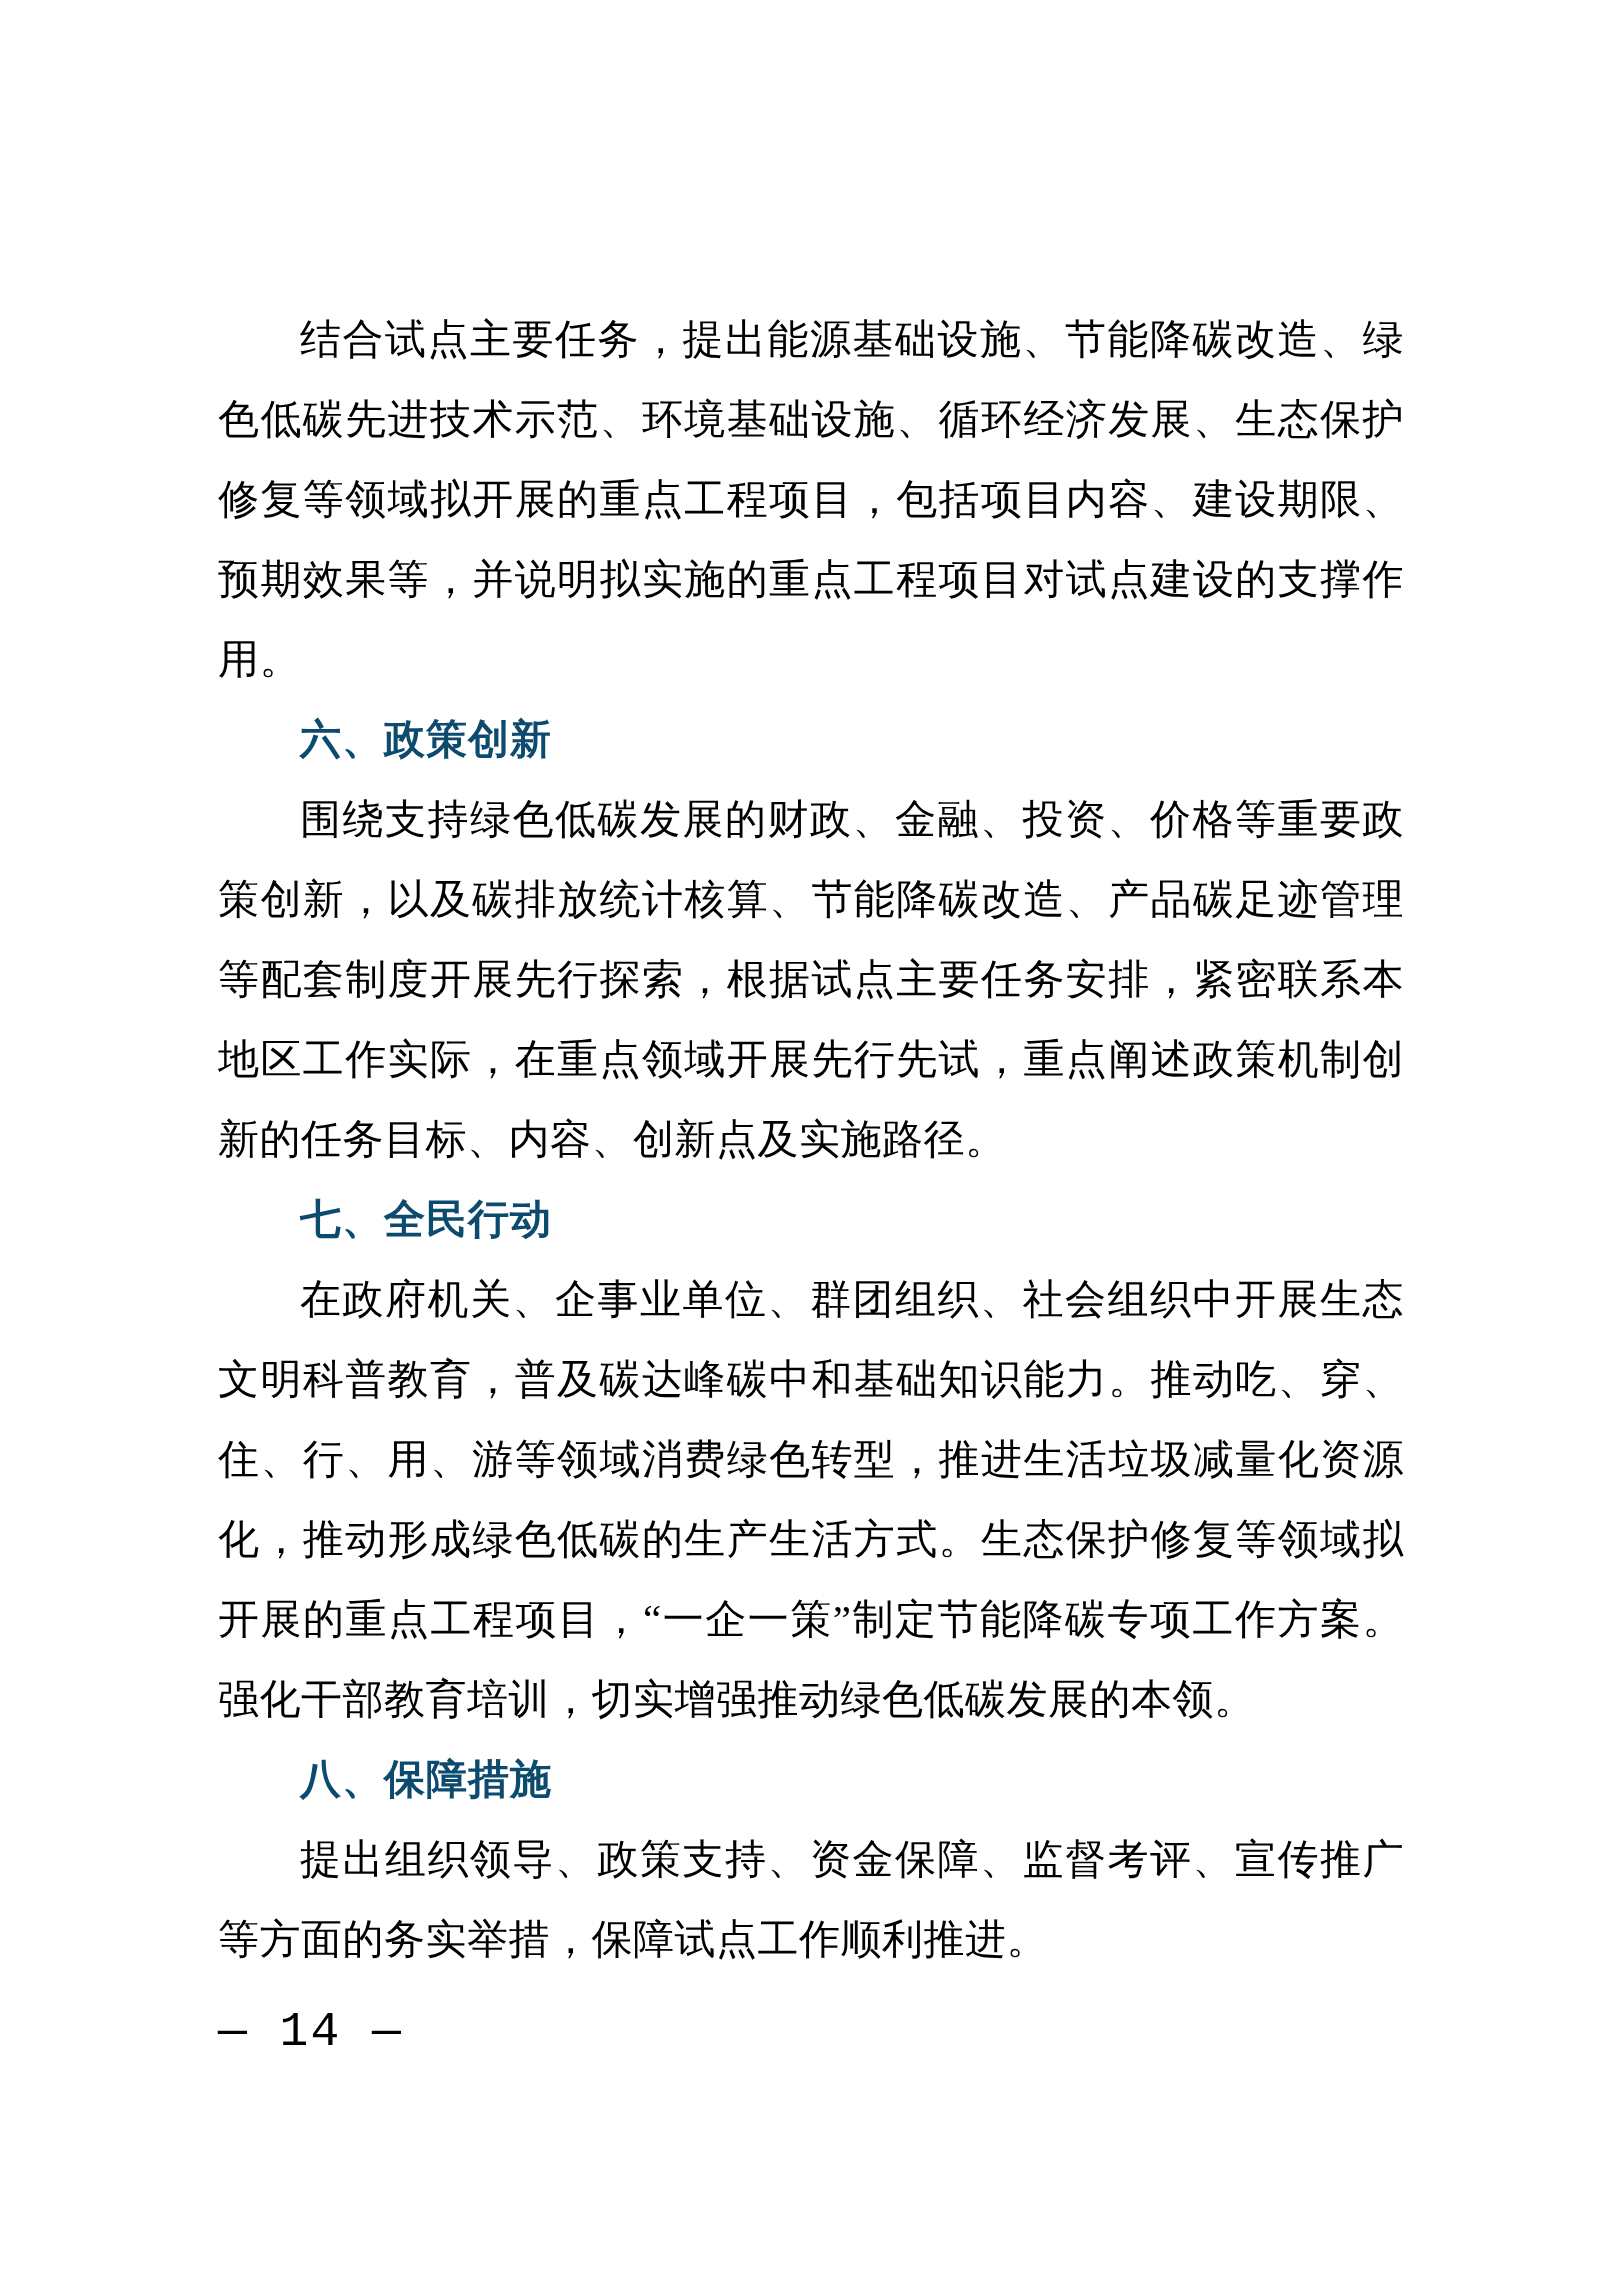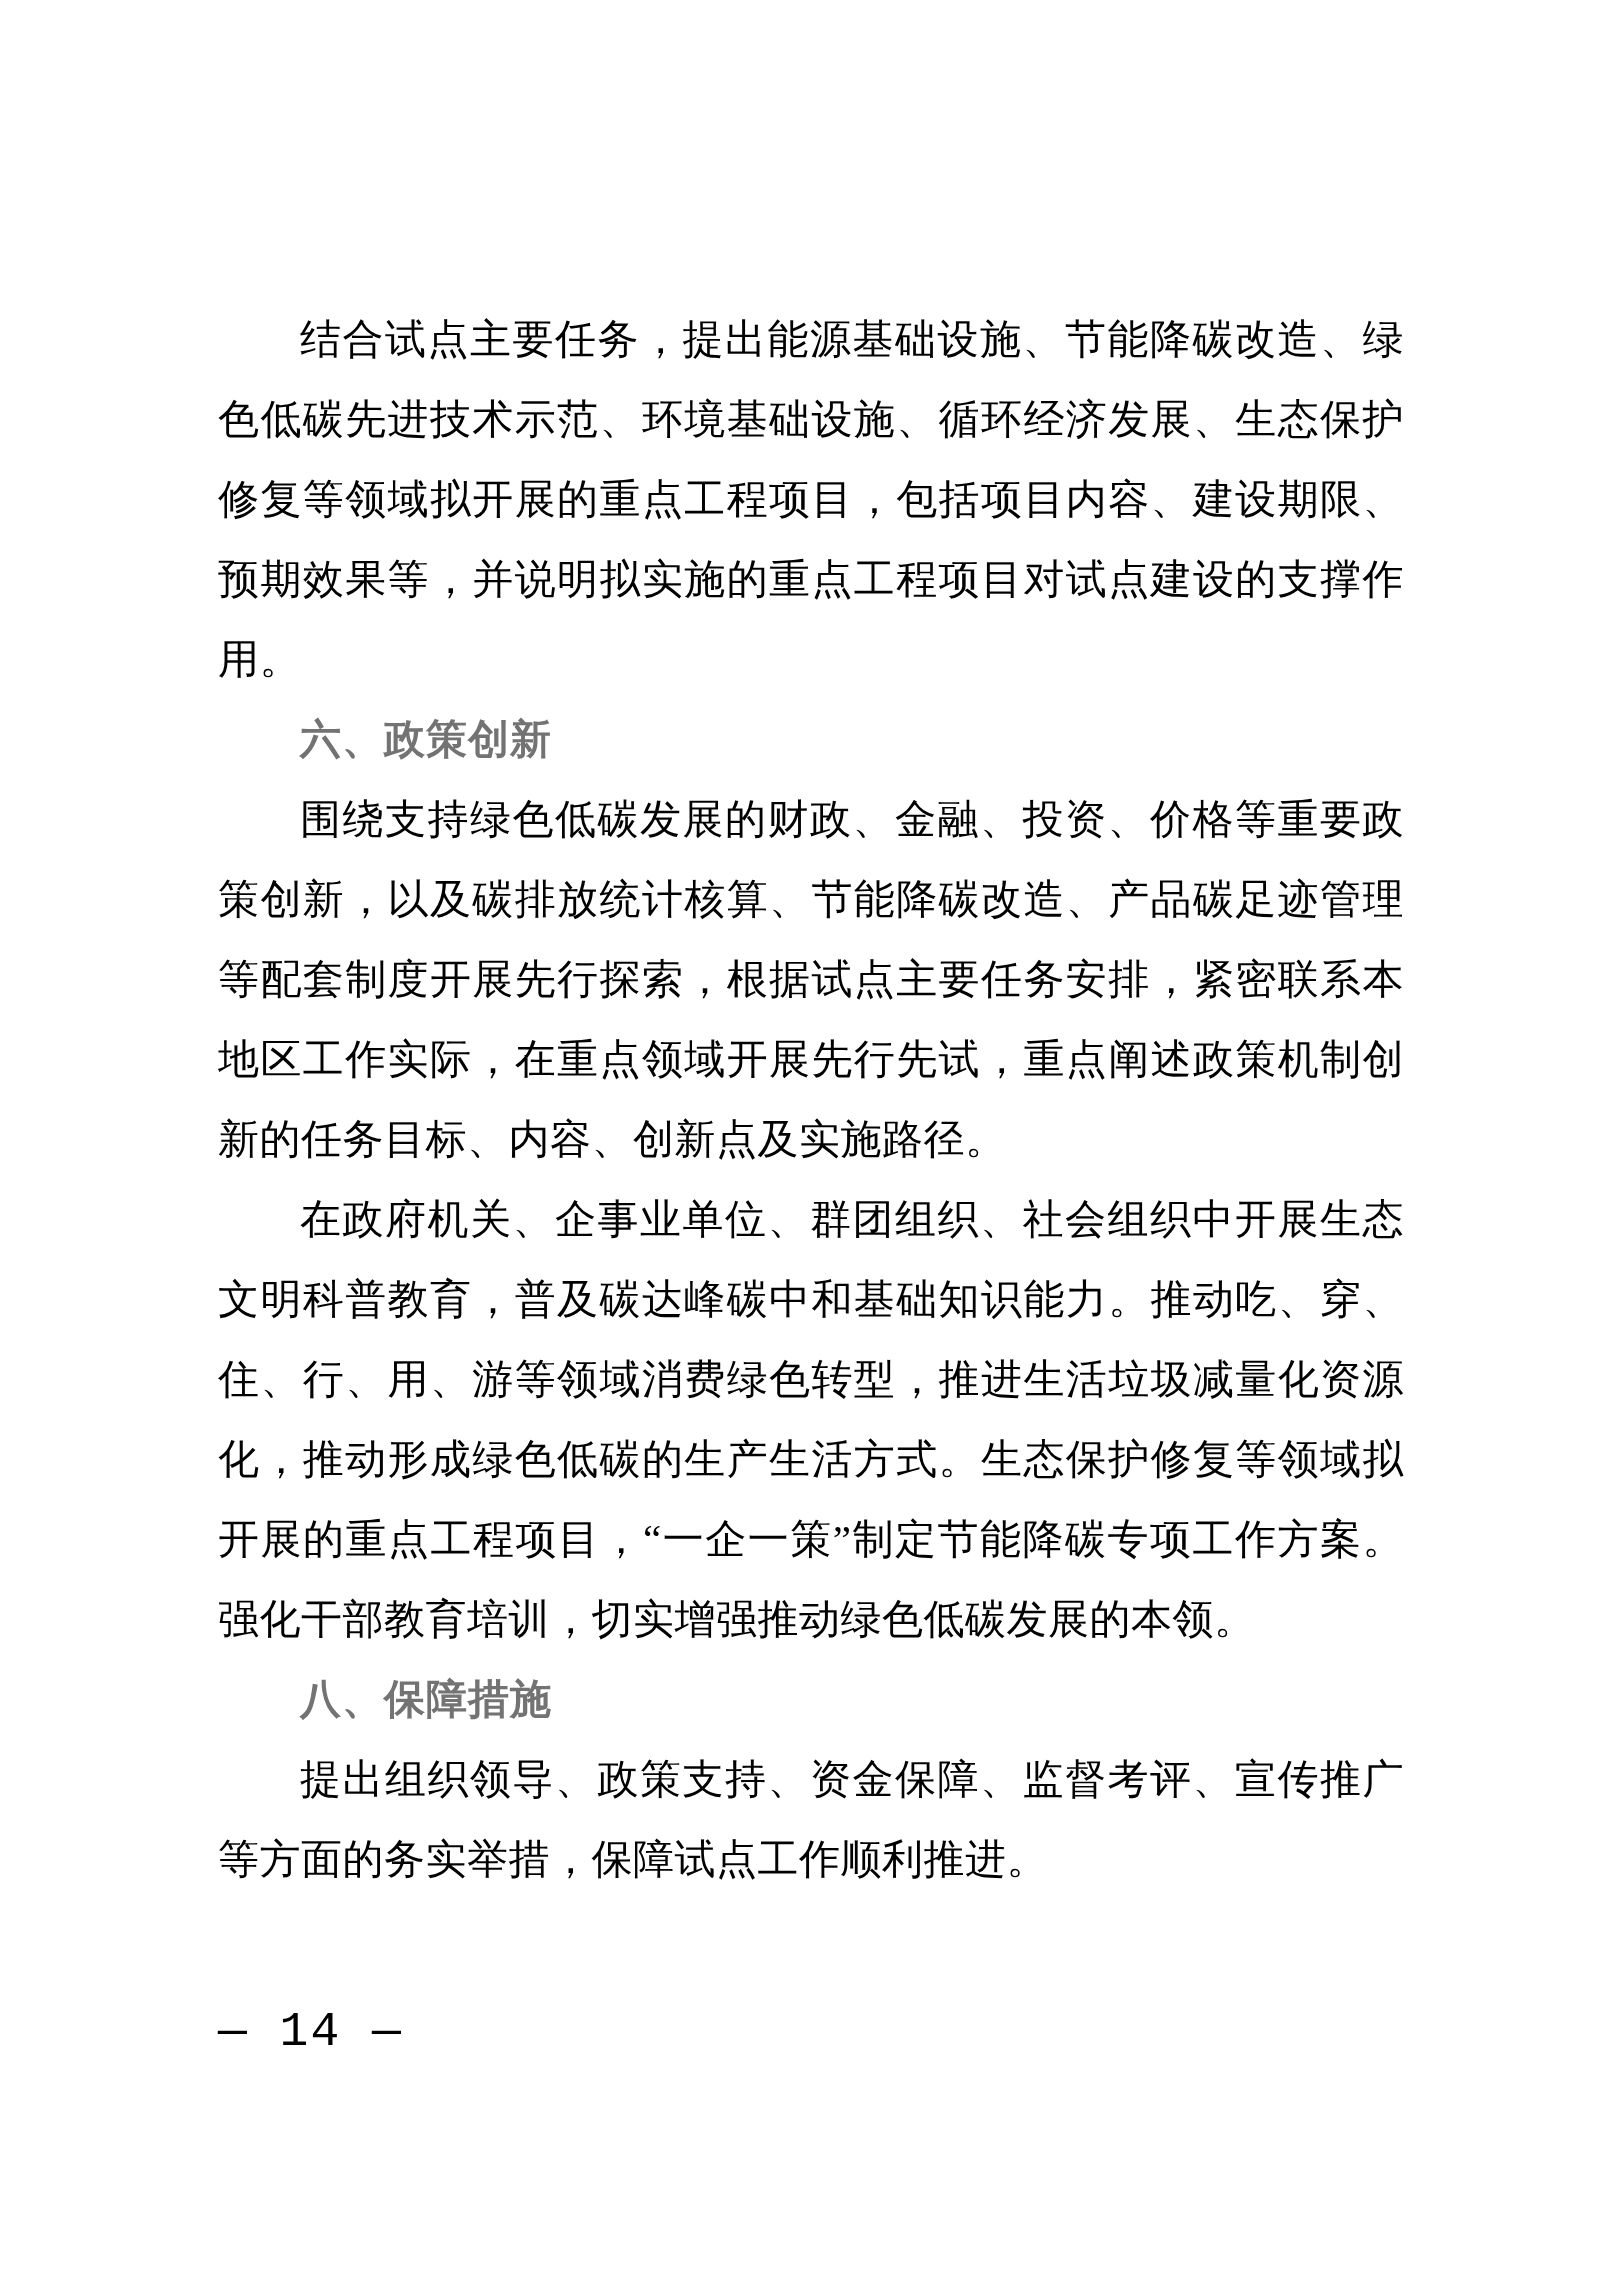--- a/index.html
+++ b/index.html
@@ -35,21 +35,21 @@
     color: #000000;
     letter-spacing: 0.5px;
   }
 
   .heading {
     font-family: "Liberation Sans", "DejaVu Sans", sans-serif;
     font-size: 41px;
     font-weight: 700;
     line-height: 80px;
     text-indent: 2em;
-    color: #737373;
+    color: #0c4a6e;
     letter-spacing: 1px;
   }
 
   .footer {
     position: absolute;
     left: 218px;
     top: 1992px;
     font-family: Liberation Mono, monospace;
     font-size: 48px;
     line-height: 49px;
@@ -63,20 +63,21 @@
 <div class="page">
 
   <div class="content">
 
     <p class="para">结合试点主要任务，提出能源基础设施、节能降碳改造、绿色低碳先进技术示范、环境基础设施、循环经济发展、生态保护修复等领域拟开展的重点工程项目，包括项目内容、建设期限、预期效果等，并说明拟实施的重点工程项目对试点建设的支撑作用。</p>
 
     <h2 class="heading">六、政策创新</h2>
 
     <p class="para">围绕支持绿色低碳发展的财政、金融、投资、价格等重要政策创新，以及碳排放统计核算、节能降碳改造、产品碳足迹管理等配套制度开展先行探索，根据试点主要任务安排，紧密联系本地区工作实际，在重点领域开展先行先试，重点阐述政策机制创新的任务目标、内容、创新点及实施路径。</p>
 
+    <h2 class="heading">七、全民行动</h2>
 
     <p class="para">在政府机关、企事业单位、群团组织、社会组织中开展生态文明科普教育，普及碳达峰碳中和基础知识能力。推动吃、穿、住、行、用、游等领域消费绿色转型，推进生活垃圾减量化资源化，推动形成绿色低碳的生产生活方式。生态保护修复等领域拟开展的重点工程项目，“一企一策”制定节能降碳专项工作方案。强化干部教育培训，切实增强推动绿色低碳发展的本领。</p>
 
     <h2 class="heading">八、保障措施</h2>
 
     <p class="para">提出组织领导、政策支持、资金保障、监督考评、宣传推广等方面的务实举措，保障试点工作顺利推进。</p>
 
   </div>
 
   <div class="footer">— 14 —</div>

